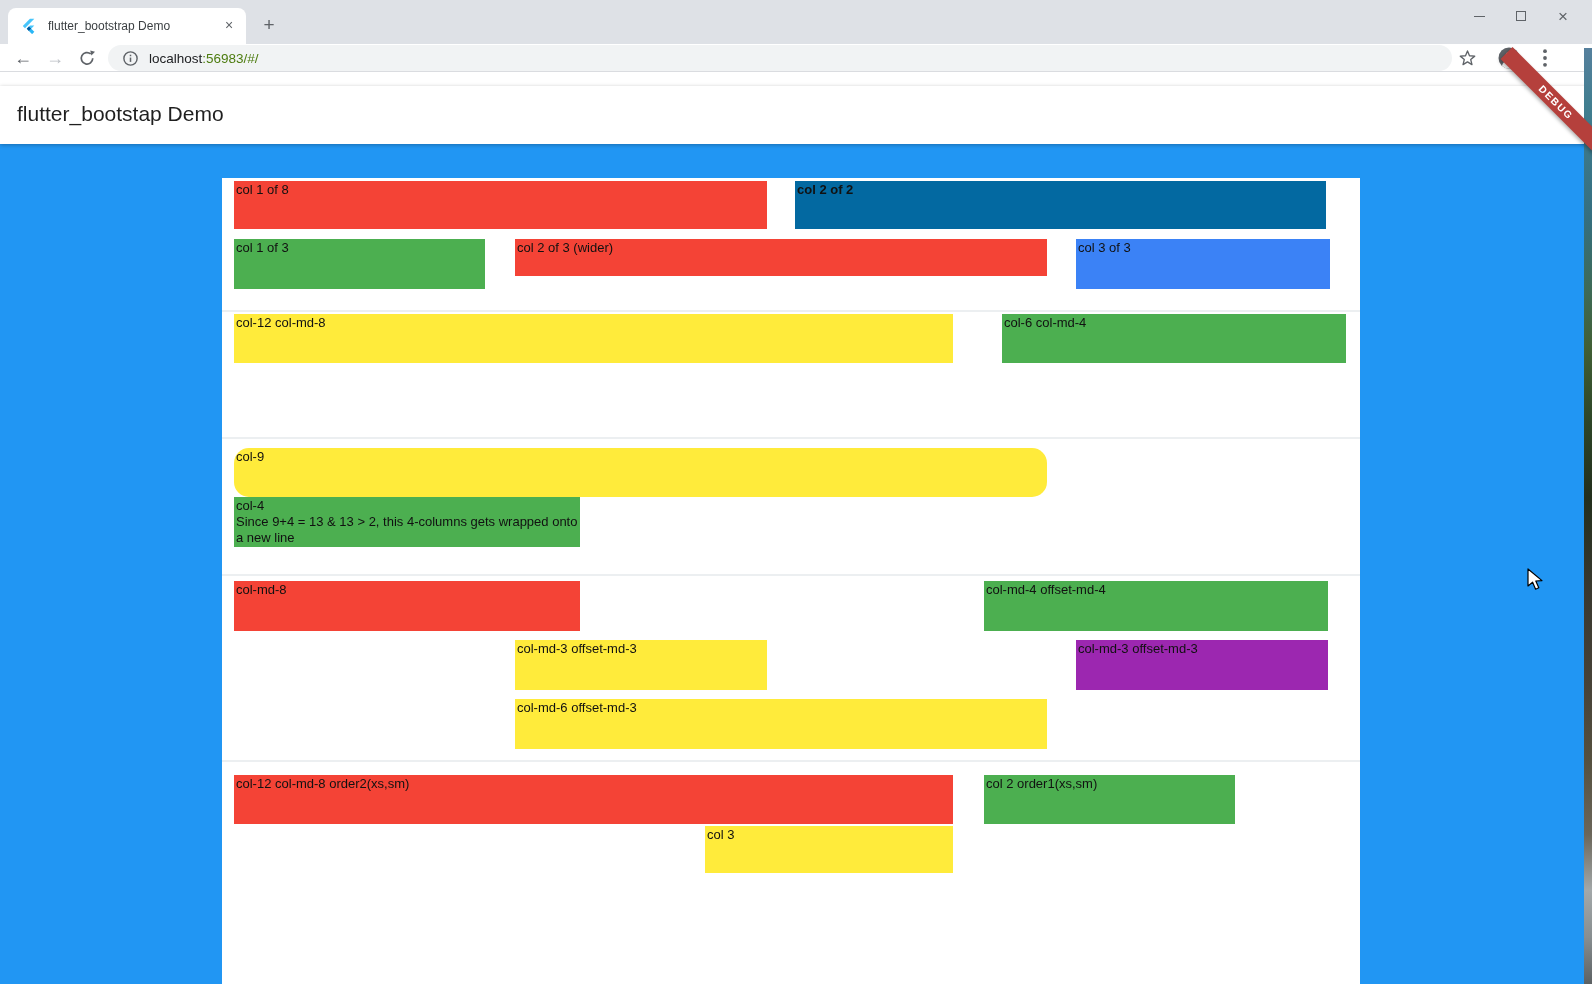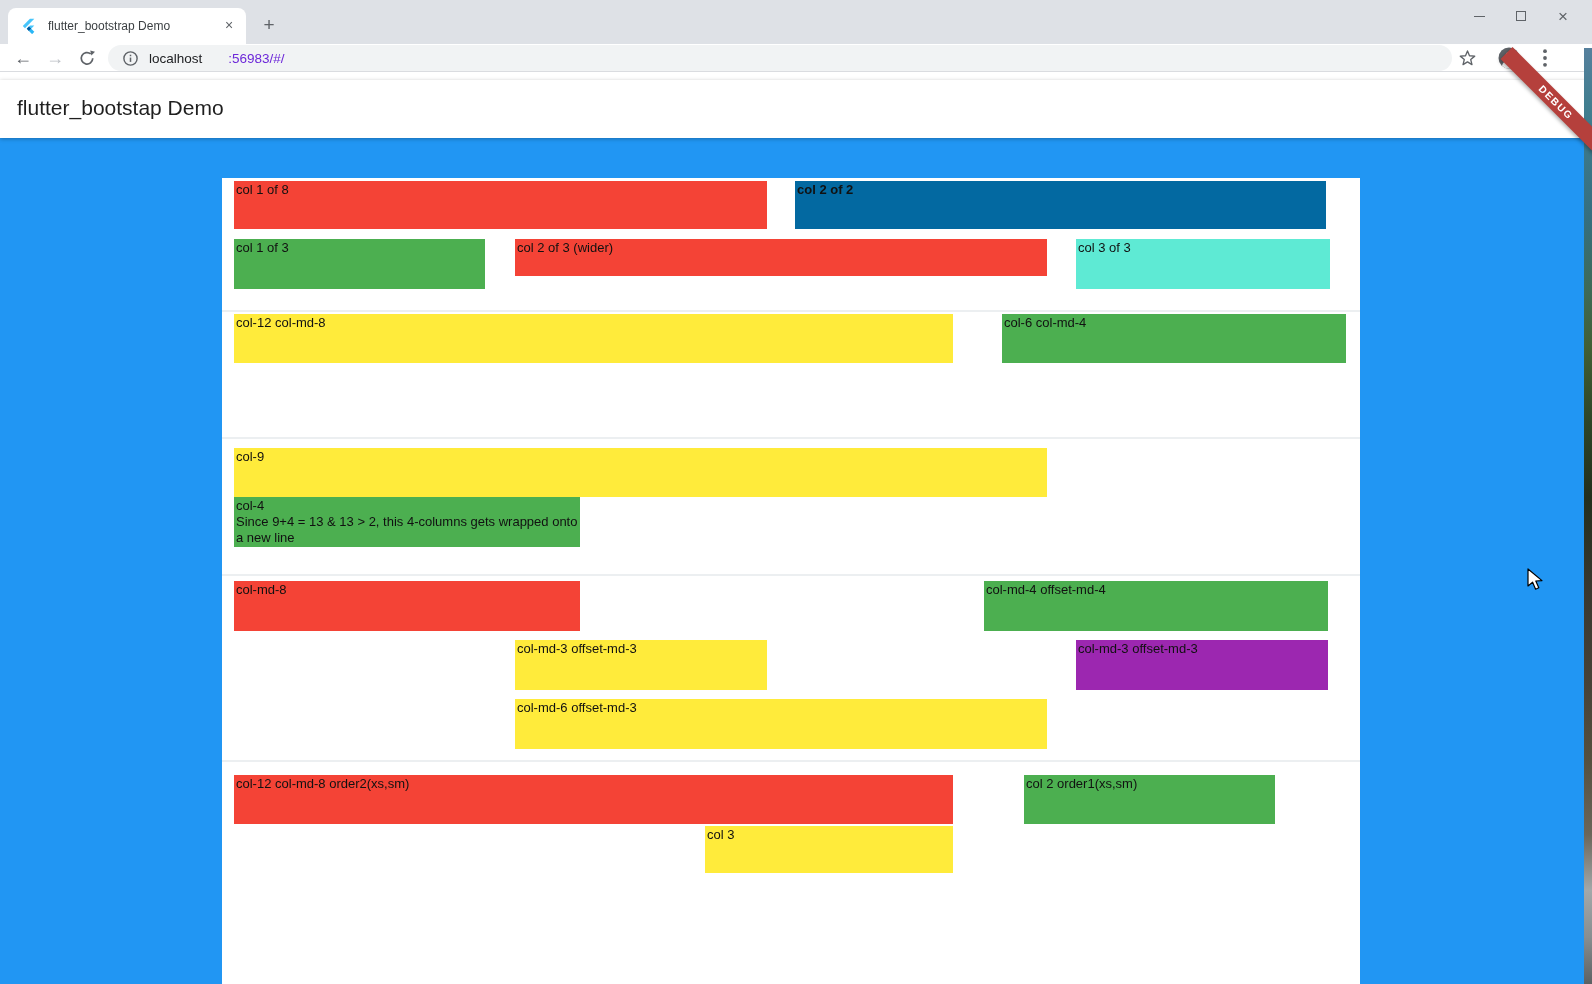--- a/index.html
+++ b/index.html
@@ -29,29 +29,29 @@
     border-bottom:1px solid #DADCE0; }
   .nav-btn { position:absolute; top:1px; width:26px; height:26px; font-size:18px;
     display:flex; align-items:center; justify-content:center; color:#5F6368; }
   .nav-back { left:10px; }
   .nav-fwd { left:42px; color:#BDC1C6; }
   .nav-reload { left:74px; }
   .addressbar { position:absolute; left:108px; top:1px; width:1344px; height:26px;
     background:#F1F3F4; border-radius:13px; display:flex; align-items:center; padding:0 14px; }
   .url-text { font-size:13.5px; margin-left:10px; }
   .url-host { color:#202124; }
-  .url-path { color:#6d28d9;padding-left:26px; }
+  .url-path { color:#4d7c0f; }
   .tb-right { position:absolute; top:1px; width:26px; height:26px; display:flex;
     align-items:center; justify-content:center; }
   .tb-star { right:112px; }
   .tb-avatar { right:70px; }
   .tb-dots { right:34px; }
 
   
-  .appbar { position:absolute; left:0; top:80px; width:1592px; height:58px; background:#fff;
+  .appbar { position:absolute; left:0; top:86px; width:1592px; height:58px; background:#fff;
     box-shadow:0 1px 4px rgba(0,0,0,0.28); z-index:5; }
   .page-title { position:absolute; left:17px; top:16px; font-size:21px; color:#1F1F1F; }
   .debug-ribbon { position:absolute; left:1486px; top:94px; width:140px; padding:3px 0;
     transform:rotate(45deg); text-align:center; color:#fff; font-size:10px; font-weight:bold;
     letter-spacing:1.5px; z-index:60; box-shadow:0 2px 4px rgba(0,0,0,0.3); }
 
   
   .content { position:absolute; left:0; top:130px; width:1592px; height:854px; }
   .grid-container { position:absolute; left:222px; top:48px; width:1138px; height:806px; background:#fff; }
   .section-divider { position:absolute; left:0; width:1138px; height:2px; background:#ECEFF1; }
@@ -159,30 +159,30 @@
       </div>
       <div class="gbox" style="left: 573px; top: 3px; width: 531px; height: 48px; background: #0369a1; font-weight: bold;">
         <span>col 2 of 2</span>
       </div>
       <div class="gbox" style="left: 12px; top: 61px; width: 251px; height: 50px; background: rgb(76, 175, 80);">
         <span>col 1 of 3</span>
       </div>
       <div class="gbox" style="left: 293px; top: 61px; width: 532px; height: 37px; background: rgb(244, 67, 54);">
         <span>col 2 of 3 (wider)</span>
       </div>
-      <div class="gbox" style="left: 854px; top: 61px; width: 254px; height: 50px; background: #5eead4;">
+      <div class="gbox" style="left: 854px; top: 61px; width: 254px; height: 50px; background: #3b82f6;">
         <span>col 3 of 3</span>
       </div>
       <div class="gbox" style="left: 12px; top: 136px; width: 719px; height: 49px; background: rgb(255, 235, 59);">
         <span>col-12 col-md-8</span>
       </div>
       <div class="gbox" style="left: 762px; top: 136px; width: 344px; height: 49px; background: rgb(76, 175, 80); margin-left: 18px;">
         <span>col-6 col-md-4</span>
       </div>
-      <div class="gbox" style="left: 12px; top: 270px; width: 813px; height: 49px; background: rgb(255, 235, 59);">
+      <div class="gbox" style="left: 12px; top: 270px; width: 813px; height: 49px; background: rgb(255, 235, 59); border-radius: 15px;">
         <span>col-9</span>
       </div>
       <div class="gbox" style="left: 12px; top: 319px; width: 346px; height: 50px; background: rgb(76, 175, 80);">
         <span>col-4
 Since 9+4 = 13 &amp; 13 &gt; 2, this 4-columns gets wrapped onto a new line</span>
       </div>
       <div class="gbox" style="left: 12px; top: 403px; width: 346px; height: 50px; background: rgb(244, 67, 54);">
         <span>col-md-8</span>
       </div>
       <div class="gbox" style="left: 762px; top: 403px; width: 344px; height: 50px; background: rgb(76, 175, 80);">
@@ -193,21 +193,21 @@
       </div>
       <div class="gbox" style="left: 854px; top: 462px; width: 252px; height: 50px; background: rgb(156, 39, 176);">
         <span>col-md-3 offset-md-3</span>
       </div>
       <div class="gbox" style="left: 293px; top: 521px; width: 532px; height: 50px; background: rgb(255, 235, 59);">
         <span>col-md-6 offset-md-3</span>
       </div>
       <div class="gbox" style="left: 12px; top: 597px; width: 719px; height: 49px; background: rgb(244, 67, 54);">
         <span>col-12 col-md-8 order2(xs,sm)</span>
       </div>
-      <div class="gbox" style="left: 802px; top: 597px; width: 251px; height: 49px; background: rgb(76, 175, 80);">
+      <div class="gbox" style="left: 762px; top: 597px; width: 251px; height: 49px; background: rgb(76, 175, 80);">
         <span>col 2 order1(xs,sm)</span>
       </div>
       <div class="gbox" style="left: 483px; top: 648px; width: 248px; height: 47px; background: rgb(255, 235, 59);">
         <span>col 3</span>
       </div>
     </div>
 </div>
 
 <div class="desktop-strip"></div>
 

